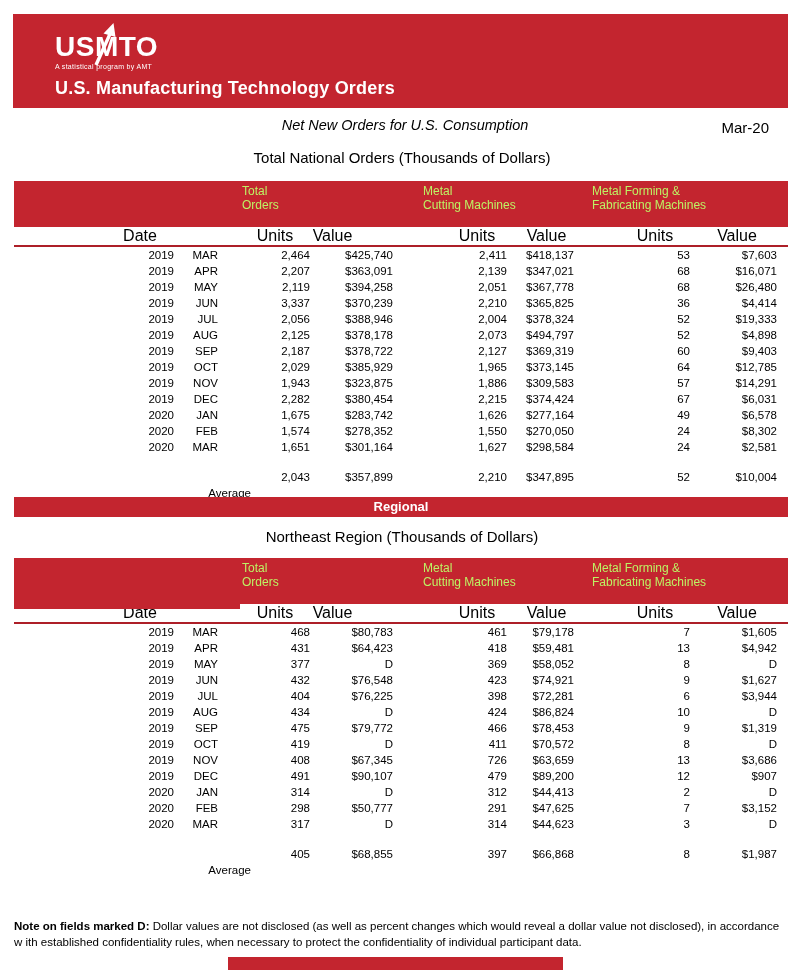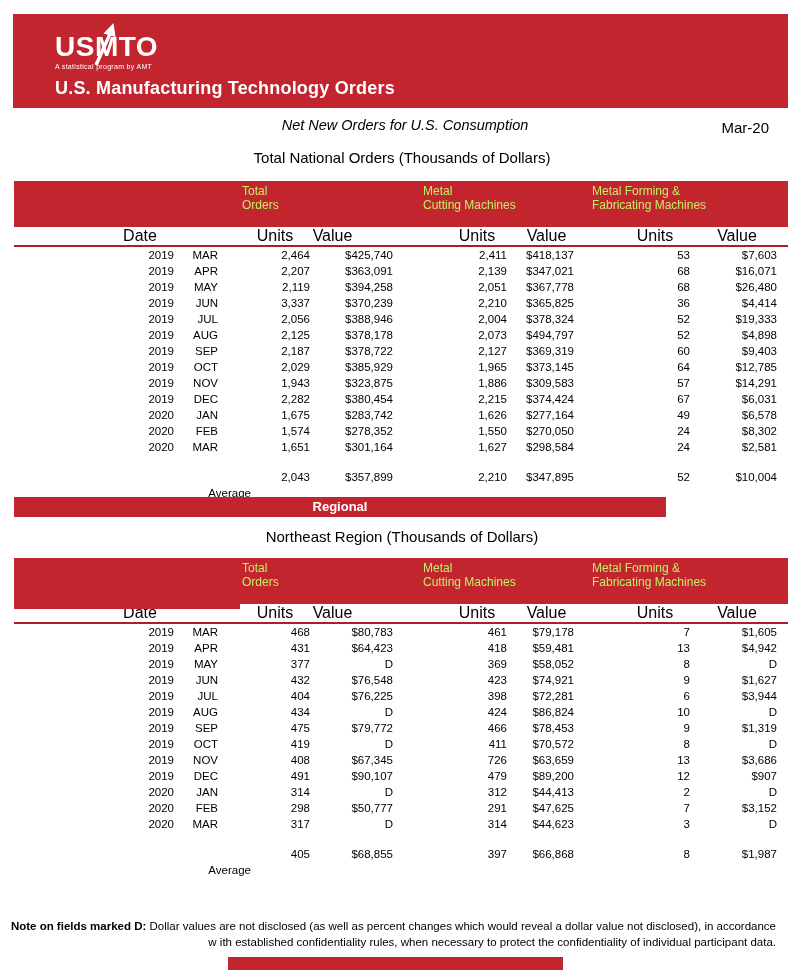--- a/index.html
+++ b/index.html
@@ -18,21 +18,21 @@
   .logo-word{font-size:28px;font-weight:bold;letter-spacing:.5px;line-height:30px;}
   .logo-arrow{position:absolute;left:34px;top:-11px;}
   .logo-tagline{font-size:7px;letter-spacing:.3px;margin-top:1px;}
   .banner-subtitle{position:absolute;left:42px;top:64px;font-size:18px;font-weight:bold;letter-spacing:.2px;}
   
   .report-title{position:absolute;left:0;top:117px;width:810px;text-align:center;font-style:italic;font-size:14.5px;}
   .date-label{position:absolute;top:119px;right:31px;font-size:15px;}
   .section-heading{position:absolute;left:0;width:804px;text-align:center;font-size:15px;}
   #heading-national{top:149px;}
   #heading-northeast{top:528px;}
-  .regional-band{position:absolute;left:14px;top:497px;width:652px;height:20px;background:var(--red);
+  .regional-band{position:absolute;left:14px;top:497px;width:774px;height:20px;background:var(--red);
     color:#fff;font-weight:bold;font-size:13px;text-align:center;line-height:20px;}
   
   table.data-table{position:absolute;left:14px;width:774px;border-collapse:collapse;table-layout:fixed;font-size:11.5px;}
   #table-national{top:181px;}
   #table-northeast{top:558px;}
   tr.groups th{background:var(--red);color:#bef264;font-weight:normal;font-size:12px;line-height:13.5px;
     padding:4px 0 15px 0;text-align:left;vertical-align:middle;}
   tr.labels th{font-weight:normal;font-size:16px;height:15px;padding:0;text-align:center;
     border-bottom:2.5px solid var(--rule);background:#fff;}
   tr.labels th.h-date{padding-left:48px;}
@@ -47,21 +47,21 @@
   tr.groups th.g3{padding-left:18px;}
   #table-northeast tr.groups th:first-child{position:relative;}
   #table-northeast tr.groups th:first-child::after{
     content:"";position:absolute;left:0;top:100%;width:226px;height:5px;background:var(--red);}
   td{height:16px;padding:0;text-align:right;white-space:nowrap;}
   td.c-v3{padding-right:11px;}
   td .yr{display:inline-block;text-align:left;}
   td .mo{display:inline-block;width:37px;text-align:right;margin-left:7px;}
   tr.avg td.c-date span{display:inline-block;transform:translateX(33px);margin-top:32px;}
   
-  .note{position:absolute;left:4px;top:919px;width:772px;font-size:11.5px;line-height:15.5px;text-align:right;}
+  .note{position:absolute;left:14px;top:919px;width:772px;font-size:11.5px;line-height:15.5px;}
   .bottom-bar{position:absolute;left:228px;top:957px;width:335px;height:13px;background:var(--red);}
 </style>
 </head>
 <body>
 
 <div class="banner">
   <div class="logo">
     <div class="logo-word">USMTO</div>
     <svg class="logo-arrow" width="32" height="46" viewBox="0 0 32 46">
       <path d="M7 44 L21 13" stroke="#ffffff" stroke-width="3.4" fill="none"></path>

